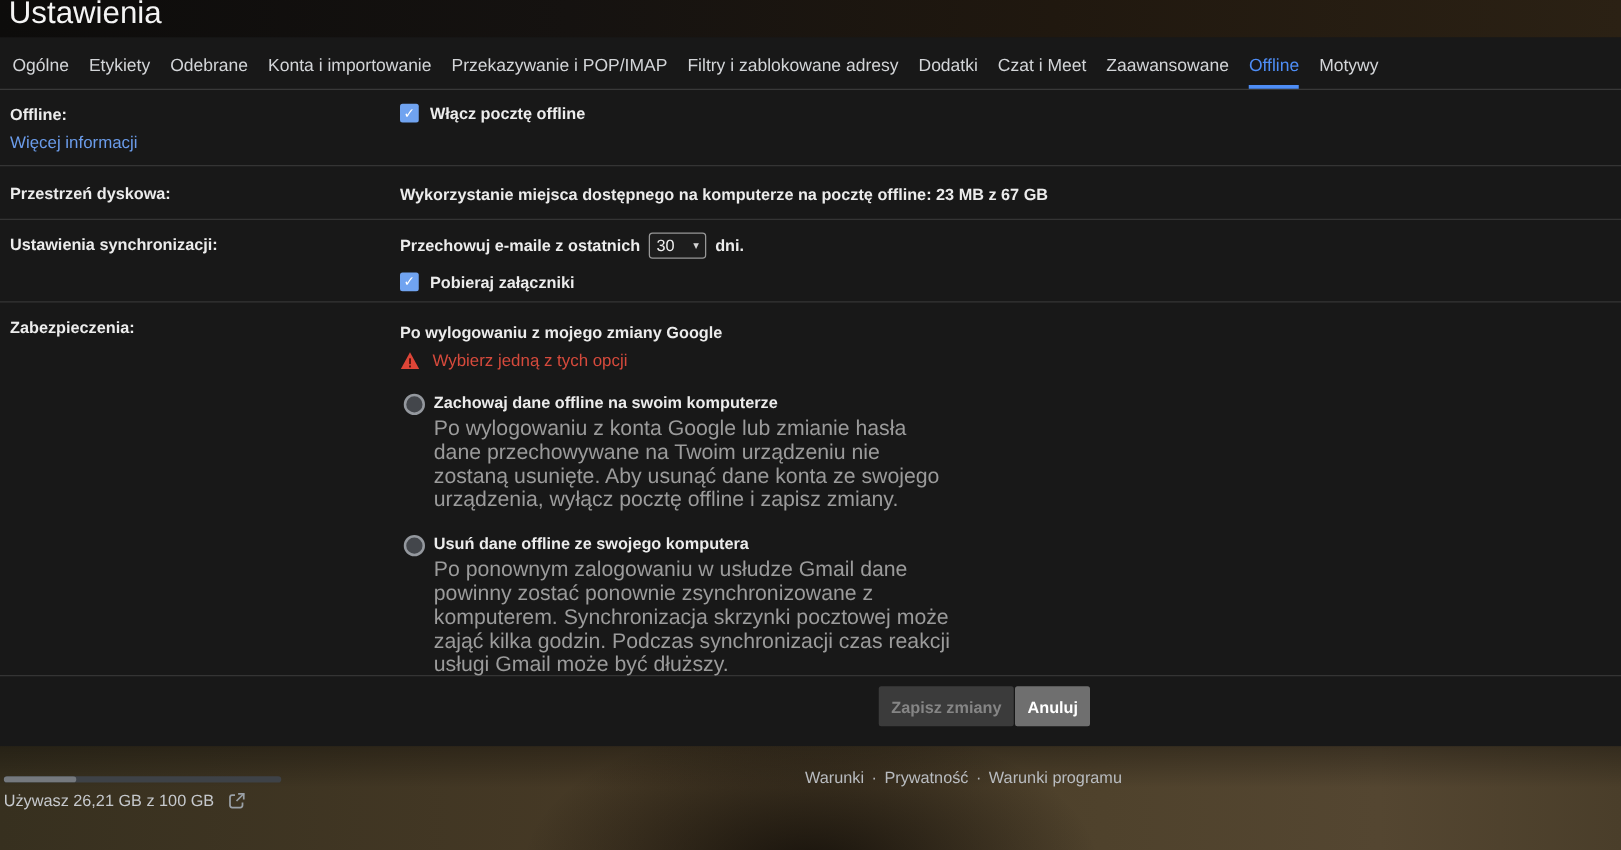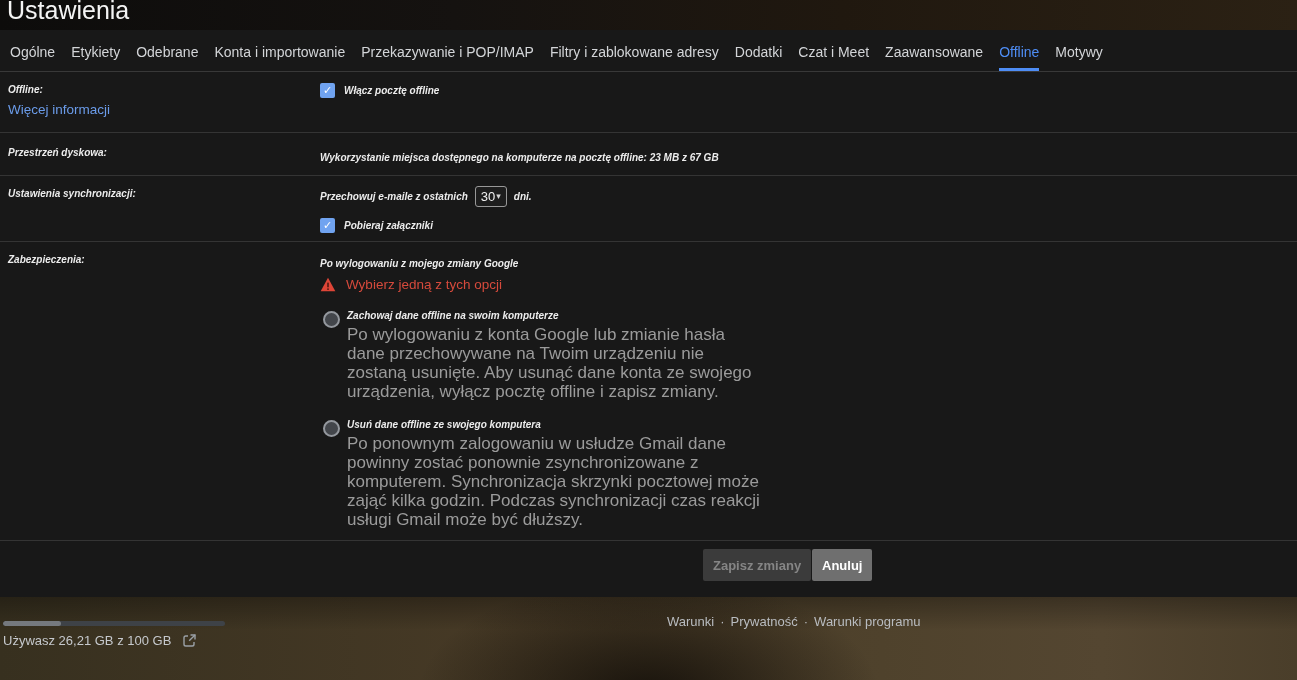--- a/index.html
+++ b/index.html
@@ -18,34 +18,34 @@
   .tabs{display:flex;height:42px;border-bottom:1px solid #383838;padding-left:2px;box-sizing:border-box;}
   .tab{padding:0 8px;display:flex;align-items:flex-end;cursor:pointer;}
   .tab .t{font-size:14px;font-weight:500;color:#d3d5d8;padding:13px 0 11px;white-space:nowrap;}
   .tab.active .t{color:#4e8df5;border-bottom:3px solid #4e8df5;padding-bottom:8px;}
 
   
   .row{display:grid;grid-template-columns:320px 1fr;border-bottom:1px solid #343434;box-sizing:border-box;}
   .row-offline{height:61px}.row-storage{height:43px}.row-sync{height:66px}.row-security{height:299px}
   .lbl{padding:12px 0 0 8px;}
   .lbl-pad14{padding-top:14px;}
-  .b{font-weight:700;color:#ececec;font-size:10px;font-style:italic;}
+  .b{font-weight:700;color:#ececec;font-size:13px;}
   .link{color:#6b9cea;font-size:13.5px;margin-top:7px;display:inline-block;cursor:pointer;text-decoration:none;}
 
   .content{padding-top:11px;}
   .content-storage{padding-top:14px;}
   .content-sync{padding-top:10px;}
   .content-security{padding-top:16px;}
 
   .checkline{display:flex;align-items:center;gap:9px;}
   .cb{width:15px;height:15px;border-radius:2px;background:#70a3f0;display:inline-flex;align-items:center;
       justify-content:center;color:#fff;font-size:11px;font-weight:700;flex:0 0 auto;cursor:pointer;}
 
   .syncline{display:flex;align-items:center;gap:7px;}
-  .sel{display:inline-flex;align-items:center;gap:1px;border:1px solid #989898;border-radius:3px;
+  .sel{display:inline-flex;align-items:center;gap:15px;border:1px solid #989898;border-radius:3px;
        background:#1d1d1d;color:#f0f0f0;font-size:13px;padding:2px 5px;cursor:pointer;}
   .sel .chev{font-size:9px;color:#d5d5d5;line-height:1;}
   .syncline2{margin-top:11px;}
 
   .warnline{display:flex;align-items:center;gap:10px;margin-top:8px;}
   .warn-text{color:#d64a3c;font-size:13.5px;}
   .opt{display:grid;grid-template-columns:27px 1fr;margin-top:18px;}
   .radio{width:13px;height:13px;border-radius:50%;border:2px solid #94989e;background:#43464b;
          margin-top:1px;margin-left:3px;box-sizing:content-box;cursor:pointer;}
   .opt-title{cursor:pointer;}
@@ -62,21 +62,21 @@
   .theme-bottom{position:absolute;left:0;top:597px;width:100%;height:83px;
     background:
       radial-gradient(ellipse 330px 170px at 50% 118%, rgba(10,7,4,0.78), rgba(0,0,0,0) 70%),
       linear-gradient(180deg, rgba(0,0,0,0.30), rgba(0,0,0,0) 40%),
       linear-gradient(90deg,#37301f 0%,#473a26 40%,#4f422c 68%,#544631 85%,#4a3e2a 100%);}
 
   .progress{position:absolute;left:3px;top:621px;width:222px;height:5px;border-radius:3px;background:#3e4247;overflow:hidden;}
   .progress-fill{height:100%;border-radius:3px;background:#75797e;width:26%;}
   .usage{position:absolute;left:3px;top:633px;display:flex;align-items:center;gap:11px;color:#c6c9cd;font-size:13px;}
   .ext-icon{display:inline-flex;cursor:pointer;}
-  .footer-links{position:absolute;left:667px;top:614px;color:#b9bcc0;font-size:13px;display:flex;gap:6px;align-items:flex-start;}
+  .footer-links{position:absolute;left:644px;top:614px;color:#b9bcc0;font-size:13px;display:flex;gap:6px;align-items:flex-start;}
   .footer-links span{cursor:pointer;}
   .footer-links .sep{cursor:default;}
 </style>
 </head>
 <body>
 
 <div class="stage">
 
   <div class="theme-top"></div>
   <div class="page-title">Ustawienia</div>

